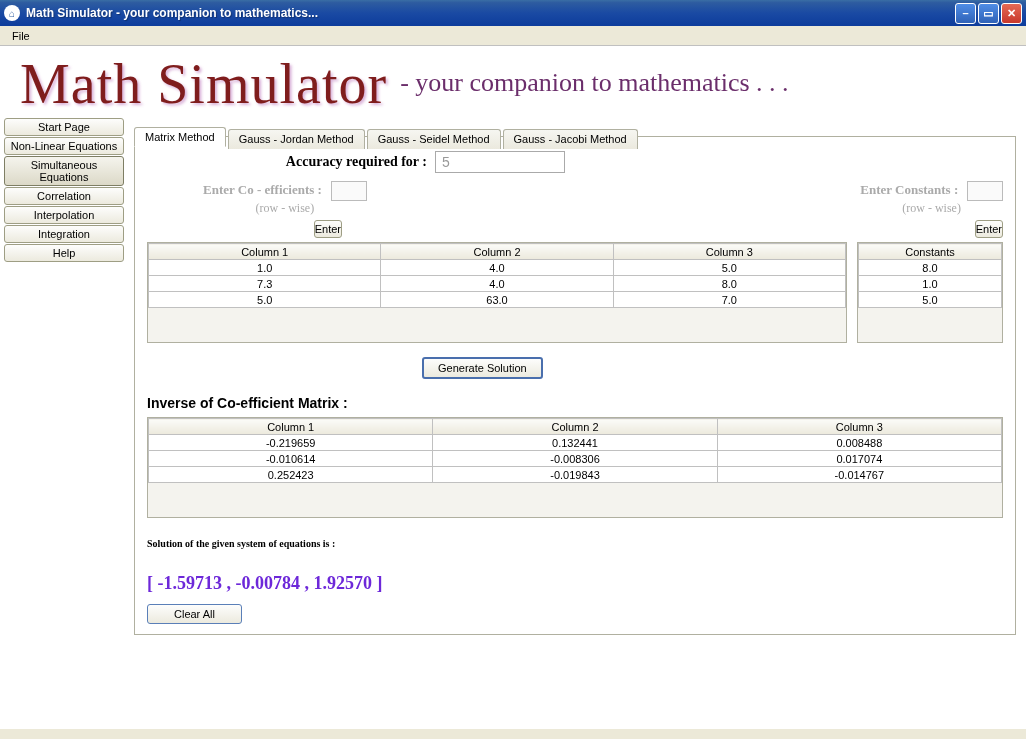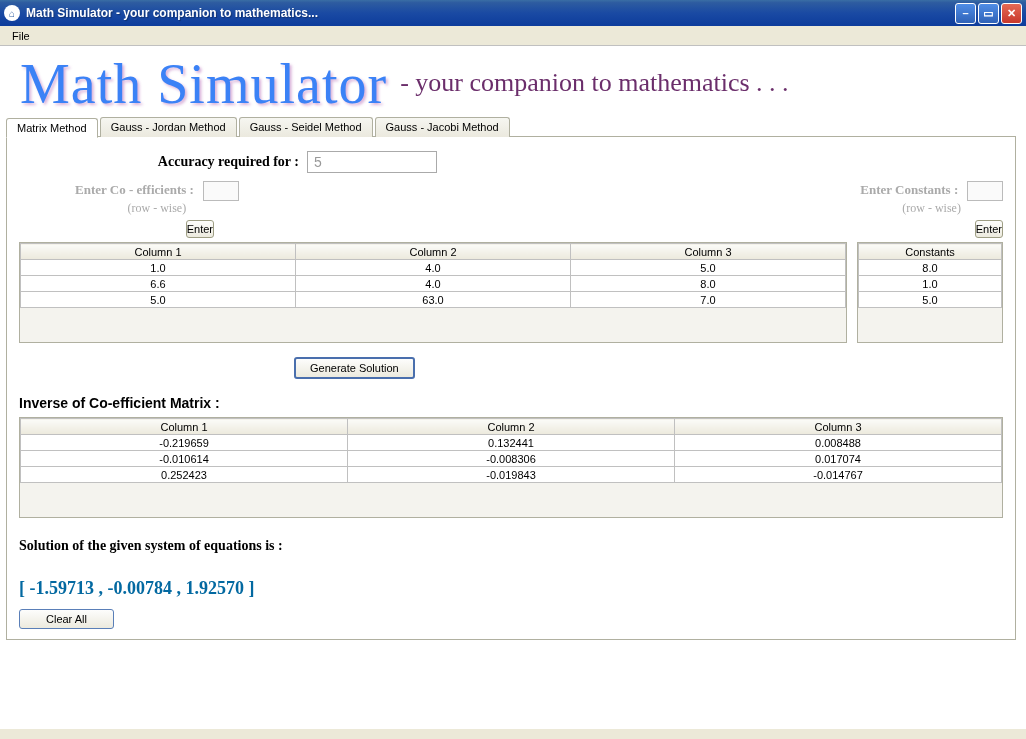--- a/index.html
+++ b/index.html
@@ -52,21 +52,21 @@
   .menuitem { padding: 2px 6px; cursor: pointer; }
 
   .banner {
     background: #fff;
     padding: 6px 20px 0 20px;
     white-space: nowrap;
   }
   .banner-main {
     font-family: "Brush Script MT", cursive;
     font-size: 56px;
-    color: #3b82f6;
+    color: #7f1d1d;
     text-shadow: 2px 2px 3px rgba(160,60,160,.4);
     letter-spacing: 1px;
   }
   .banner-sub {
     font-family: "Brush Script MT", cursive;
     font-size: 26px;
     color: #6b2e6b;
     margin-left: 10px;
     vertical-align: 12px;
   }
@@ -110,27 +110,27 @@
   .tab {
     background: linear-gradient(to bottom,#f6f6f1,#ebe9de);
     border: 1px solid #b0b0a0;
     border-bottom: none;
     border-radius: 3px 3px 0 0;
     padding: 3px 10px;
     margin-right: 2px;
     font-size: 11px;
     cursor: pointer;
     position: relative;
-    top: 1px;
+    top: 13px;
   }
   .tab.active {
     background: #fff;
     border-bottom: 1px solid #fff;
     z-index: 2;
-    top: 2px;
+    top: 11px;
   }
   .panel { background:#fff; border:1px solid #b0b0a0; border-top:none; padding: 14px 12px 10px 12px; }
 
   .form-row { display:flex; align-items:center; margin-bottom:6px; font-family: Georgia, serif;}
   .form-row label { font-weight:bold; font-size:14px; width: 280px; text-align:right; margin-right:8px;}
   .form-row input.num {
     width: 130px; height: 22px;
     border:1px solid #aaa;
     background:#fff;
     font-size:14px; color:#999; padding:0 6px;
@@ -180,24 +180,24 @@
     margin: 14px 0 10px 275px;
     background: linear-gradient(to bottom,#fdfdfc,#eceade);
     border:2px solid #4a6fad;
     border-radius:3px;
     padding:3px 14px;
     font-size:11px;
     cursor:pointer;
   }
   .section-title { font-family: Liberation Sans, sans-serif; font-weight:bold; font-size:14px; margin: 16px 0 6px 0;}
   .inverse-wrap { border:1px solid #b0b0a0; background:#f4f3ee;}
-  .solution-label { font-family: Georgia, serif; font-weight:bold; font-size:14px; margin-top:20px; }
+  .solution-label { font-family: Georgia, serif; font-weight:bold; font-size:10px; margin-top:20px; }
   .solution-value {
     font-family: Georgia, serif; font-weight:bold;
-    font-size:18px; color:#0369a1;
+    font-size:18px; color:#6d28d9;
     margin: 24px 0 10px 0;
   }
   .clearbtn {
     background: linear-gradient(to bottom,#fdfdfc,#eceade);
     border:1px solid #5a7fb8; border-radius:3px;
     padding:3px 26px; font-size:11px; cursor:pointer;
   }
 </style>
 </head>
 <body>
@@ -216,20 +216,29 @@
   <div class="menuitem">File</div>
 </div>
 
 <div class="banner">
   <span class="banner-main">Math Simulator</span>
   <span class="banner-sub">- your companion to mathematics . . .</span>
 </div>
 
 <div class="main">
 
+  <div class="sidebar">
+    <button class="sidebtn">Start Page</button>
+    <button class="sidebtn">Non-Linear Equations</button>
+    <button class="sidebtn active">Simultaneous Equations</button>
+    <button class="sidebtn">Correlation</button>
+    <button class="sidebtn">Interpolation</button>
+    <button class="sidebtn">Integration</button>
+    <button class="sidebtn">Help</button>
+  </div>
 
   <div class="content">
 
     <div class="tabs">
       <div class="tab active">Matrix Method</div>
       <div class="tab">Gauss - Jordan Method</div>
       <div class="tab">Gauss - Seidel Method</div>
       <div class="tab">Gauss - Jacobi Method</div>
     </div>
 
@@ -265,21 +274,21 @@
               <th>Column 1</th>
               <th>Column 2</th>
               <th>Column 3</th>
             </tr>
             <tr>
               <td>1.0</td>
               <td>4.0</td>
               <td>5.0</td>
             </tr>
             <tr>
-              <td>6.6</td>
+              <td>7.3</td>
               <td>4.0</td>
               <td>8.0</td>
             </tr>
             <tr>
               <td>5.0</td>
               <td>63.0</td>
               <td>7.0</td>
             </tr>
           </tbody>
             </table>

